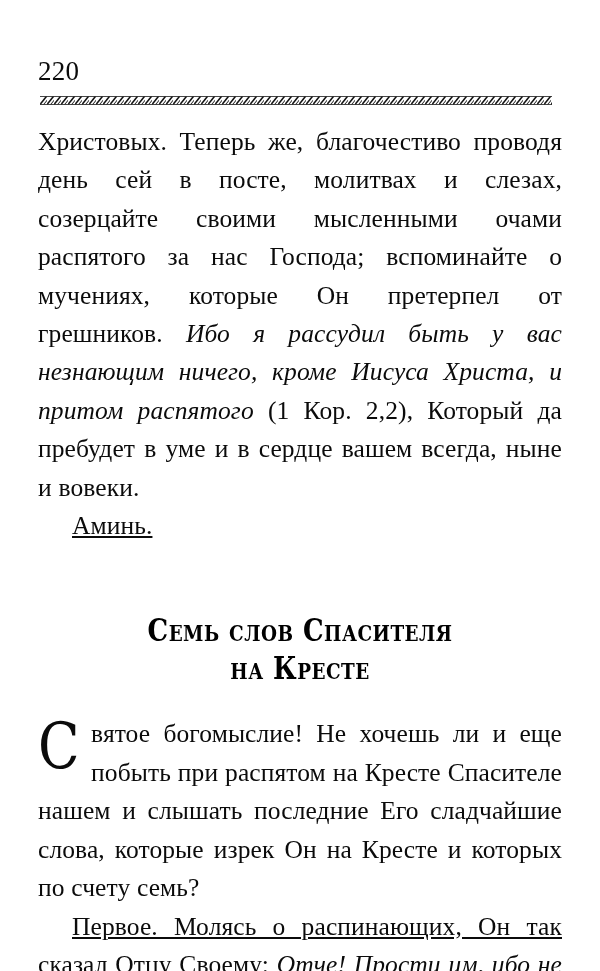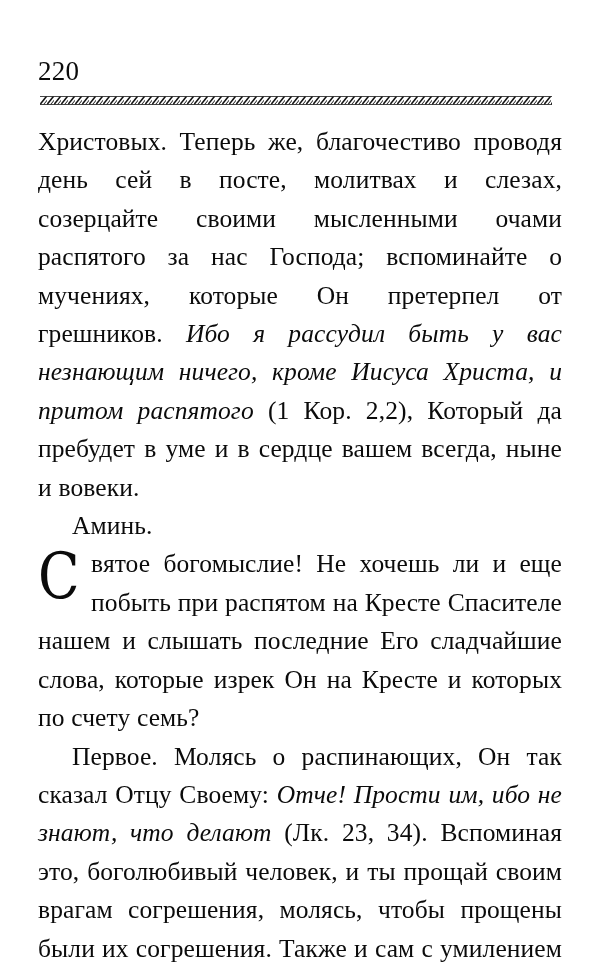--- a/index.html
+++ b/index.html
@@ -67,21 +67,21 @@
   p {
     margin: 0;
     font-size: 25.5px;
     line-height: 38.4px;
     text-align: justify;
     text-justify: inter-word;
     letter-spacing: 0.1px;
     word-spacing: 0.2px;
     hyphens: manual;
   }
-  p.indent { text-indent: 34px; }
+  p.indent { text-indent: 34px; text-decoration: underline; }
   p.flush  { text-indent: 0; }
   i, em { font-style: italic; }
 
   
   .section-heading {
     margin: 66px 0 28px 0;
     text-align: center;
     font-family: "DejaVu Serif", "Liberation Serif", serif;
     font-weight: bold;
     font-size: 31px;
@@ -136,19 +136,23 @@
       <rect x="0" y="8.1" width="512" height="0.8" fill="#1a1a1a"></rect>
     </svg>
   </div>
 
   <div class="column">
 
     <p class="flush"><span>Христовых. Теперь же, благочестиво проводя день сей в посте, молитвах и слезах, созерцайте своими мысленными очами распятого за нас Господа; вспоминайте о мучениях, которые Он претерпел от грешников. </span><i>Ибо я рассудил быть у вас незнающим ничего, кроме Иисуса Христа, и притом распятого</i><span> (1 Кор. 2,2), </span><span>Который да пребудет в уме и в сердце вашем всегда, ныне и вовеки.</span></p>
 
     <p class="indent">Аминь.</p>
 
+    <div class="section-heading">
+      <span class="ln">Семь слов Спасителя</span>
+      <span class="ln">на Кресте</span>
+    </div>
 
     <p class="dropcap-para"><span class="dropcap">С</span><span>вятое богомыслие! Не хочешь ли и еще побыть при распятом на Кресте Спасителе нашем и слышать последние Его сладчайшие слова, которые изрек Он на Кресте и которых по счету семь?</span></p>
 
     <p class="indent"><span>Первое. Молясь о распинающих, Он так сказал Отцу Своему: </span><i>Отче! Прости им, ибо не знают, что делают</i><span> (Лк. 23, 34). </span><span>Вспоминая это, боголюбивый человек, и ты прощай своим врагам согрешения, молясь, чтобы прощены были их согрешения. Также и сам с умилением и слезами проси прощения у Бога, говоря: согрешил, прости мне!</span></p>
 
   </div>
 </div>
 
 </body></html>

